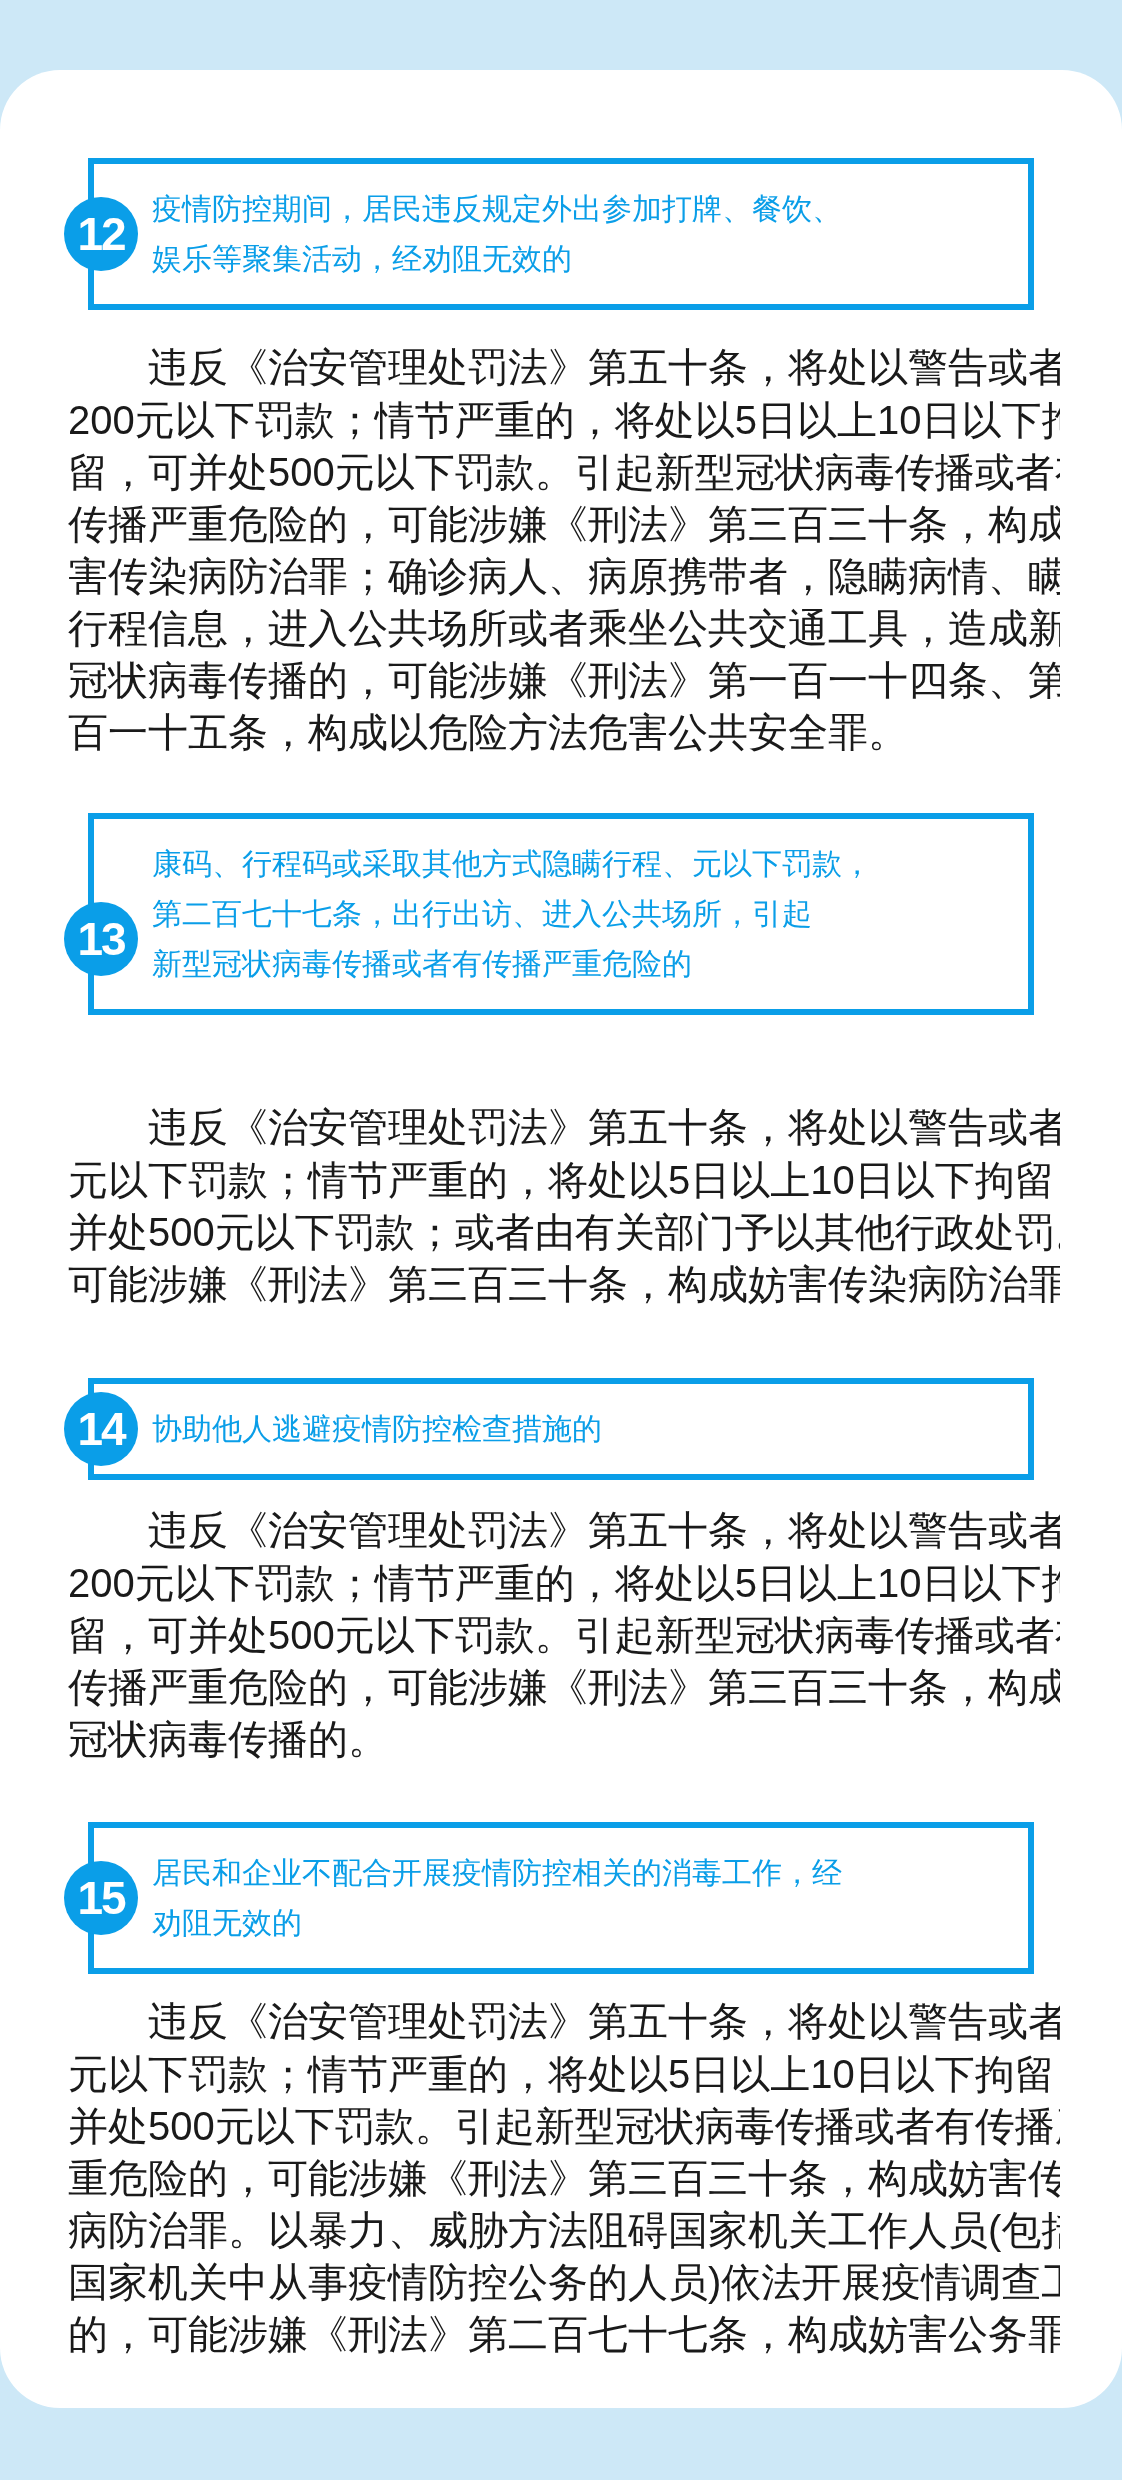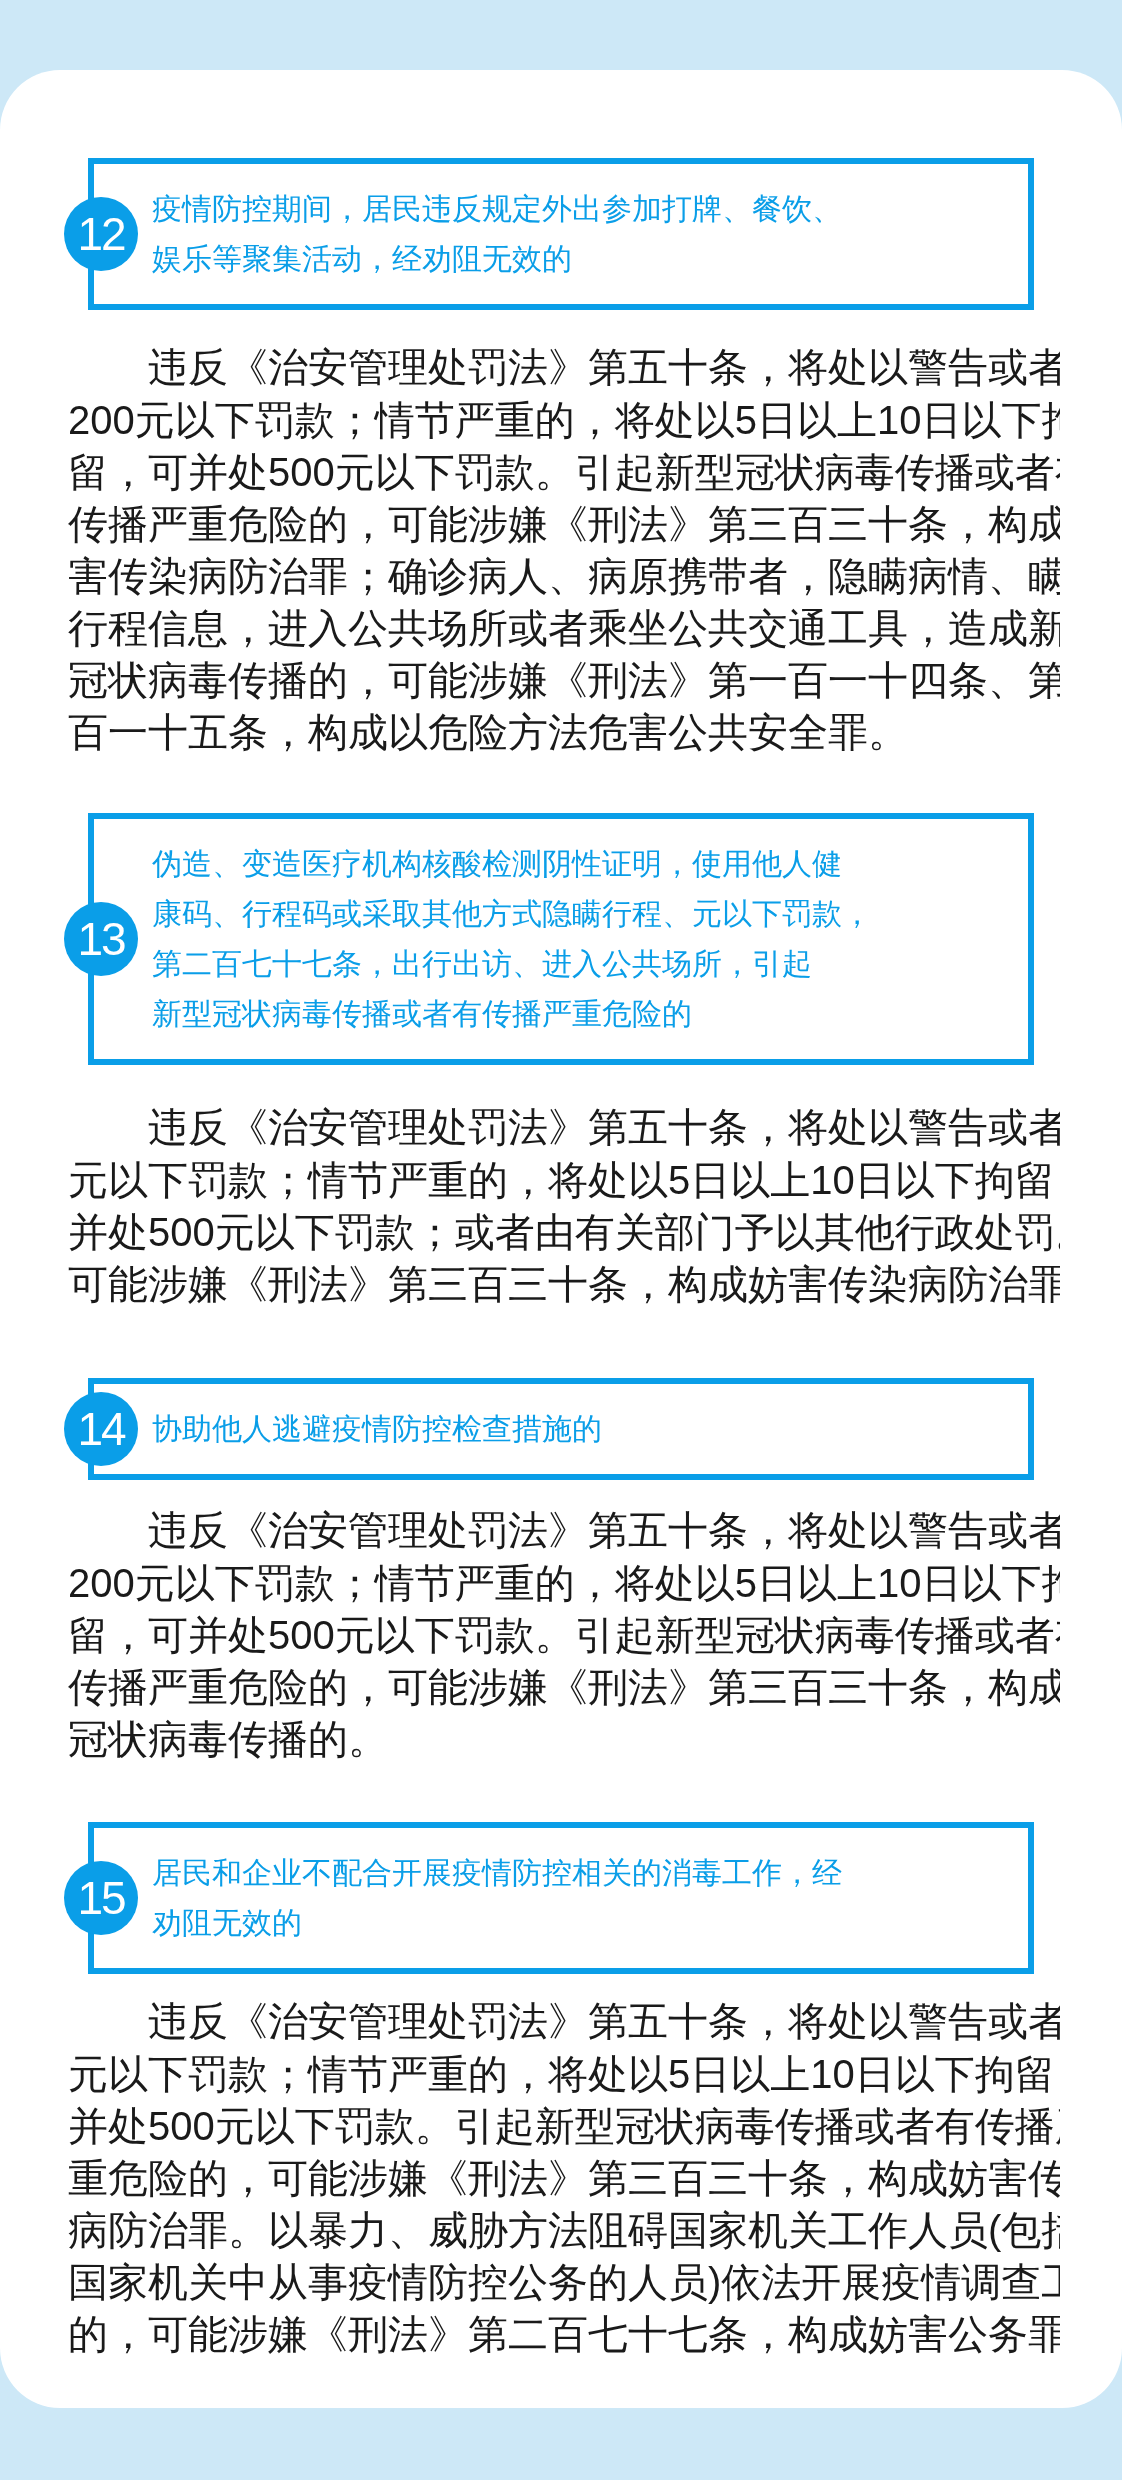--- a/index.html
+++ b/index.html
@@ -39,21 +39,21 @@
     white-space:nowrap;
     overflow:hidden;
   }
   .badge{
     position:absolute;left:64px;
     width:74px;height:74px;
     border-radius:50%;
     background:var(--accent);
     color:#ffffff;
     display:flex;align-items:center;justify-content:center;
-    font-weight:normal;font-size:46px;
+    font-weight:bold;font-size:46px;
     letter-spacing:-2px;
     z-index:2;
   }
   .para{
     position:absolute;left:68px;
     width:992px;
     color:var(--ink);
   }
   .b-line{
     font-size:40px;
@@ -82,21 +82,20 @@
     <div class="b-line">200元以下罚款；情节严重的，将处以5日以上10日以下拘</div>
     <div class="b-line">留，可并处500元以下罚款。引起新型冠状病毒传播或者有</div>
     <div class="b-line">传播严重危险的，可能涉嫌《刑法》第三百三十条，构成妨</div>
     <div class="b-line">害传染病防治罪；确诊病人、病原携带者，隐瞒病情、瞒报</div>
     <div class="b-line">行程信息，进入公共场所或者乘坐公共交通工具，造成新型</div>
     <div class="b-line">冠状病毒传播的，可能涉嫌《刑法》第一百一十四条、第一</div>
     <div class="b-line">百一十五条，构成以危险方法危害公共安全罪。</div>
   </div>
 
   <div class="hbox" style="top:813px">
-    <div class="h-line">伪造、变造医疗机构核酸检测阴性证明，使用他人健</div>
     <div class="h-line">康码、行程码或采取其他方式隐瞒行程、元以下罚款，</div>
     <div class="h-line">第二百七十七条，出行出访、进入公共场所，引起</div>
     <div class="h-line">新型冠状病毒传播或者有传播严重危险的</div>
   </div>
   <div class="badge" style="top:902px">
     <span>13</span>
   </div>
   <div class="para" style="top:1102px">
     <div class="b-line first">违反《治安管理处罚法》第五十条，将处以警告或者200</div>
     <div class="b-line">元以下罚款；情节严重的，将处以5日以上10日以下拘留，可</div>

